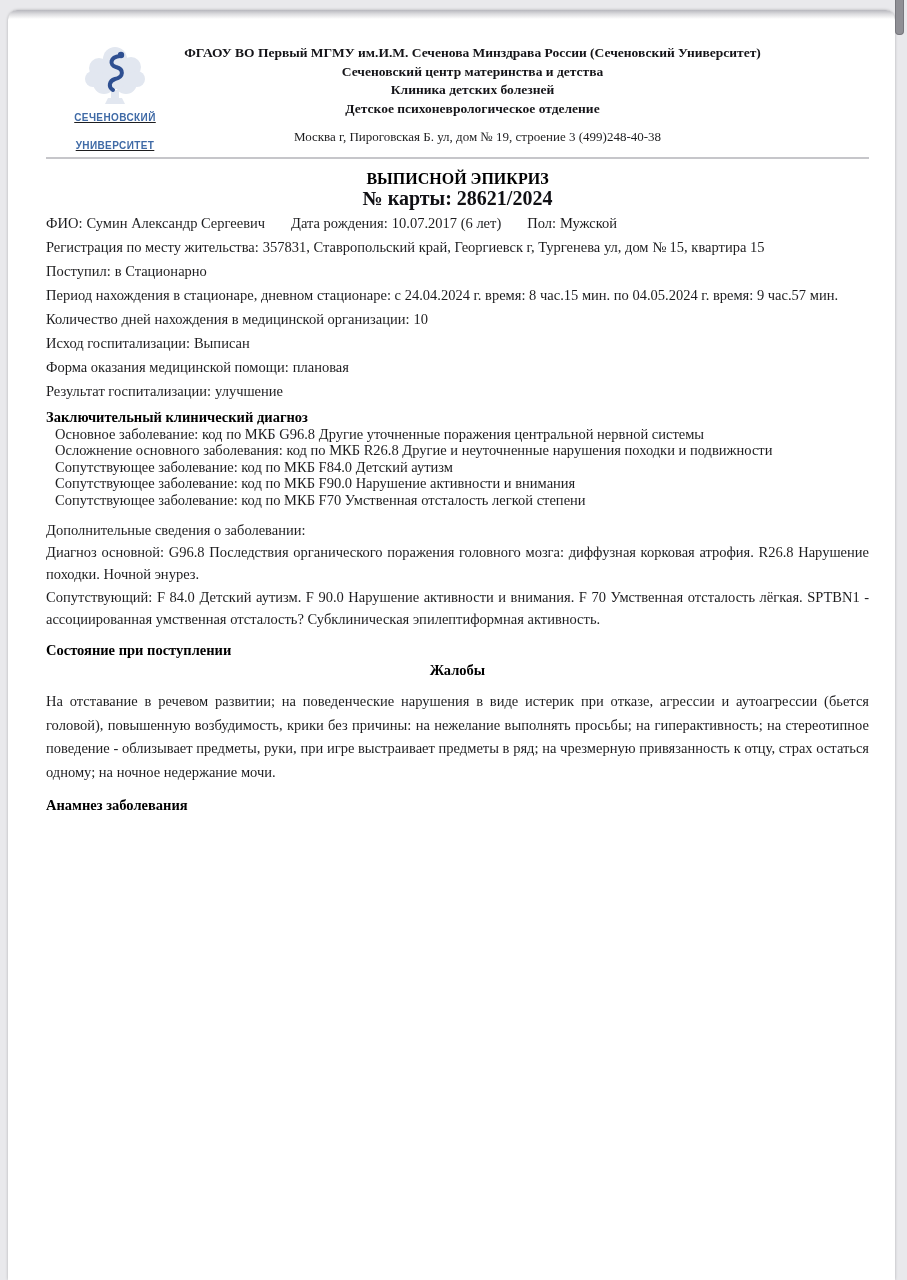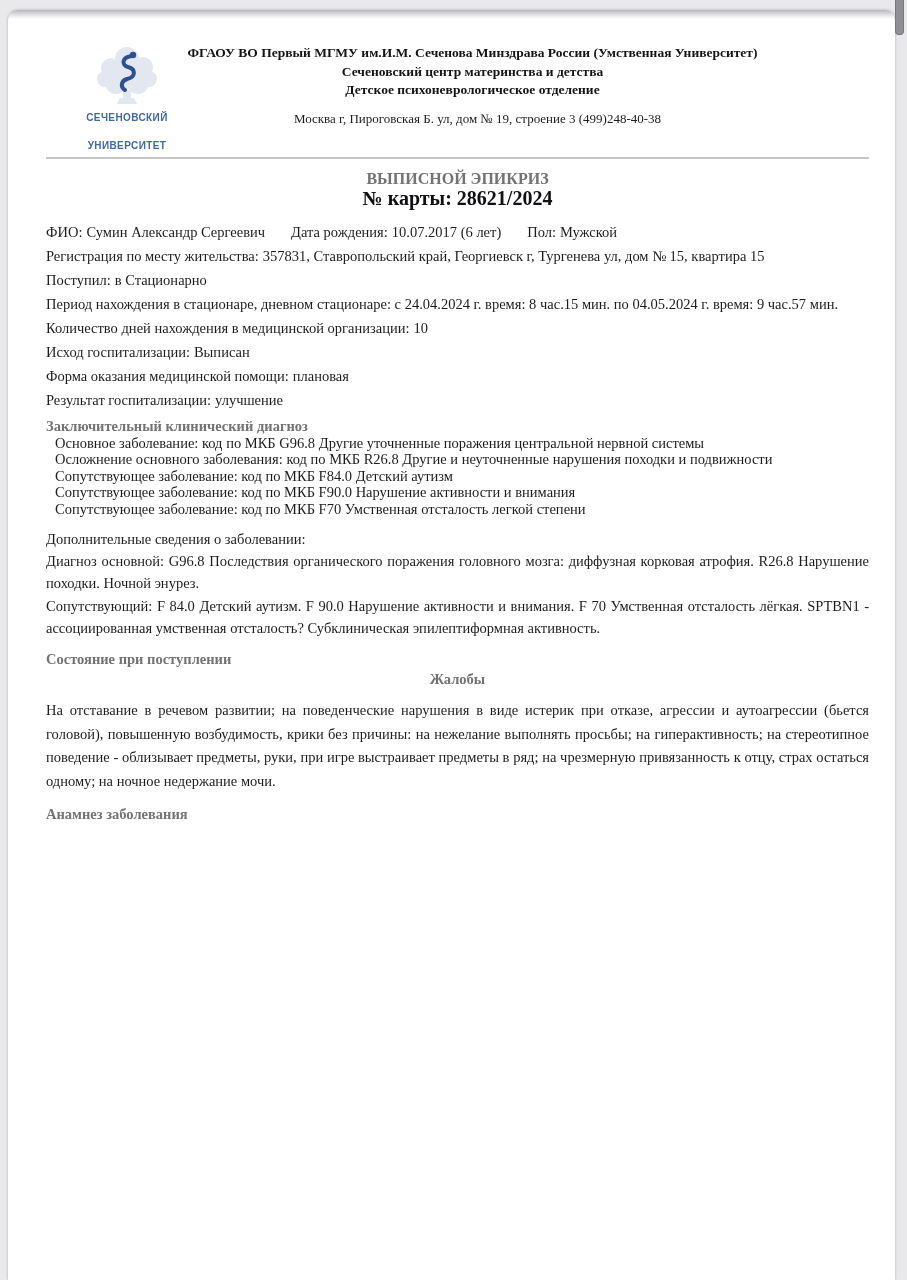--- a/index.html
+++ b/index.html
@@ -51,24 +51,25 @@
   }
   .content {
     position: relative;
     padding: 34px 26px 0 38px;
   }
 
   
   .header { position: relative; min-height: 104px; }
   .logo {
     position: absolute;
-    left: 20px;
+    left: 8px;
     top: 2px;
     width: 122px;
     text-align: center;
+    text-decoration: underline;
   }
   .logo svg { display: block; margin: 0 auto; }
   .logo-caption {
     margin-top: 2px;
     font-family: "Liberation Sans", sans-serif;
     font-size: 10px;
     font-weight: 700;
     letter-spacing: 0.4px;
     color: #3f6aa6;
     line-height: 12px;
@@ -94,21 +95,21 @@
     height: 0;
   }
 
   
   .doc-title {
     margin-top: 11px;
     text-align: center;
     font-weight: 700;
     font-size: 16px;
     line-height: 18px;
-    color: #737373;
+    color: #000000;
   }
   .card-number {
     margin-top: 2px;
     text-align: center;
     font-weight: 700;
     font-size: 20px;
     line-height: 17px;
     color: #101014;
   }
 
@@ -121,21 +122,21 @@
   }
   .field-line .pair { margin-right: 26px; }
   .field-line .pair:last-child { margin-right: 0; }
   .lbl { margin-right: 4px; }
 
   .section-heading {
     margin-top: 14px;
     font-weight: 700;
     font-size: 14.5px;
     line-height: 16px;
-    color: #737373;
+    color: #000000;
   }
   .diag-item {
     margin-top: 2px;
     padding-left: 9px;
     font-size: 14.5px;
     line-height: 14.5px;
   }
   .plain-line {
     margin-top: 16px;
     font-size: 14.5px;
@@ -182,33 +183,34 @@
               <g fill="none" stroke="#2e4f91" stroke-width="4" stroke-linecap="round">
                 <path d="M38 10 C 28 11, 27 19, 34 21 C 42 23, 42 31, 33 33 C 27 35, 26 41, 31 44"></path>
               </g>
               <circle cx="39" cy="9" r="3.2" fill="#2e4f91"></circle>
             </svg>
           </span>
           <div class="logo-caption">СЕЧЕНОВСКИЙ</div>
           <div class="logo-caption" style="margin-top:16px;">УНИВЕРСИТЕТ</div>
         </div>
         <div class="org-lines">
-          <div class="org-line">ФГАОУ ВО Первый МГМУ им.И.М. Сеченова Минздрава России (Умственная Университет)</div>
+          <div class="org-line">ФГАОУ ВО Первый МГМУ им.И.М. Сеченова Минздрава России (Сеченовский Университет)</div>
           <div class="org-line">Сеченовский центр материнства и детства</div>
+          <div class="org-line">Клиника детских болезней</div>
           <div class="org-line">Детское психоневрологическое отделение</div>
         </div>
         <div class="address-line">Москва г, Пироговская Б. ул, дом № 19, строение 3 (499)248-40-38</div>
       </div>
 
       <hr class="header-divider">
 
       <div class="doc-title">ВЫПИСНОЙ ЭПИКРИЗ</div>
       <div class="card-number">№ карты: 28621/2024</div>
 
-      <div class="field-line" style="margin-top:18px;">
+      <div class="field-line" style="margin-top:9px;">
         <span class="pair"><span class="lbl">ФИО:</span><span>Сумин Александр Сергеевич</span></span><span class="pair"><span class="lbl">Дата рождения:</span><span>10.07.2017 (6 лет)</span></span><span class="pair"><span class="lbl">Пол:</span><span>Мужской</span></span>
       </div>
       <div class="field-line">
         <span class="lbl">Регистрация по месту жительства:</span><span>357831, Ставропольский край, Георгиевск г, Тургенева ул, дом № 15, квартира 15</span>
       </div>
       <div class="field-line">
         <span class="lbl">Поступил:</span><span>в Стационарно</span>
       </div>
       <div class="field-line">Период нахождения в стационаре, дневном стационаре: с 24.04.2024 г. время: 8 час.15 мин. по 04.05.2024 г. время: 9 час.57 мин.</div>
       <div class="field-line">

